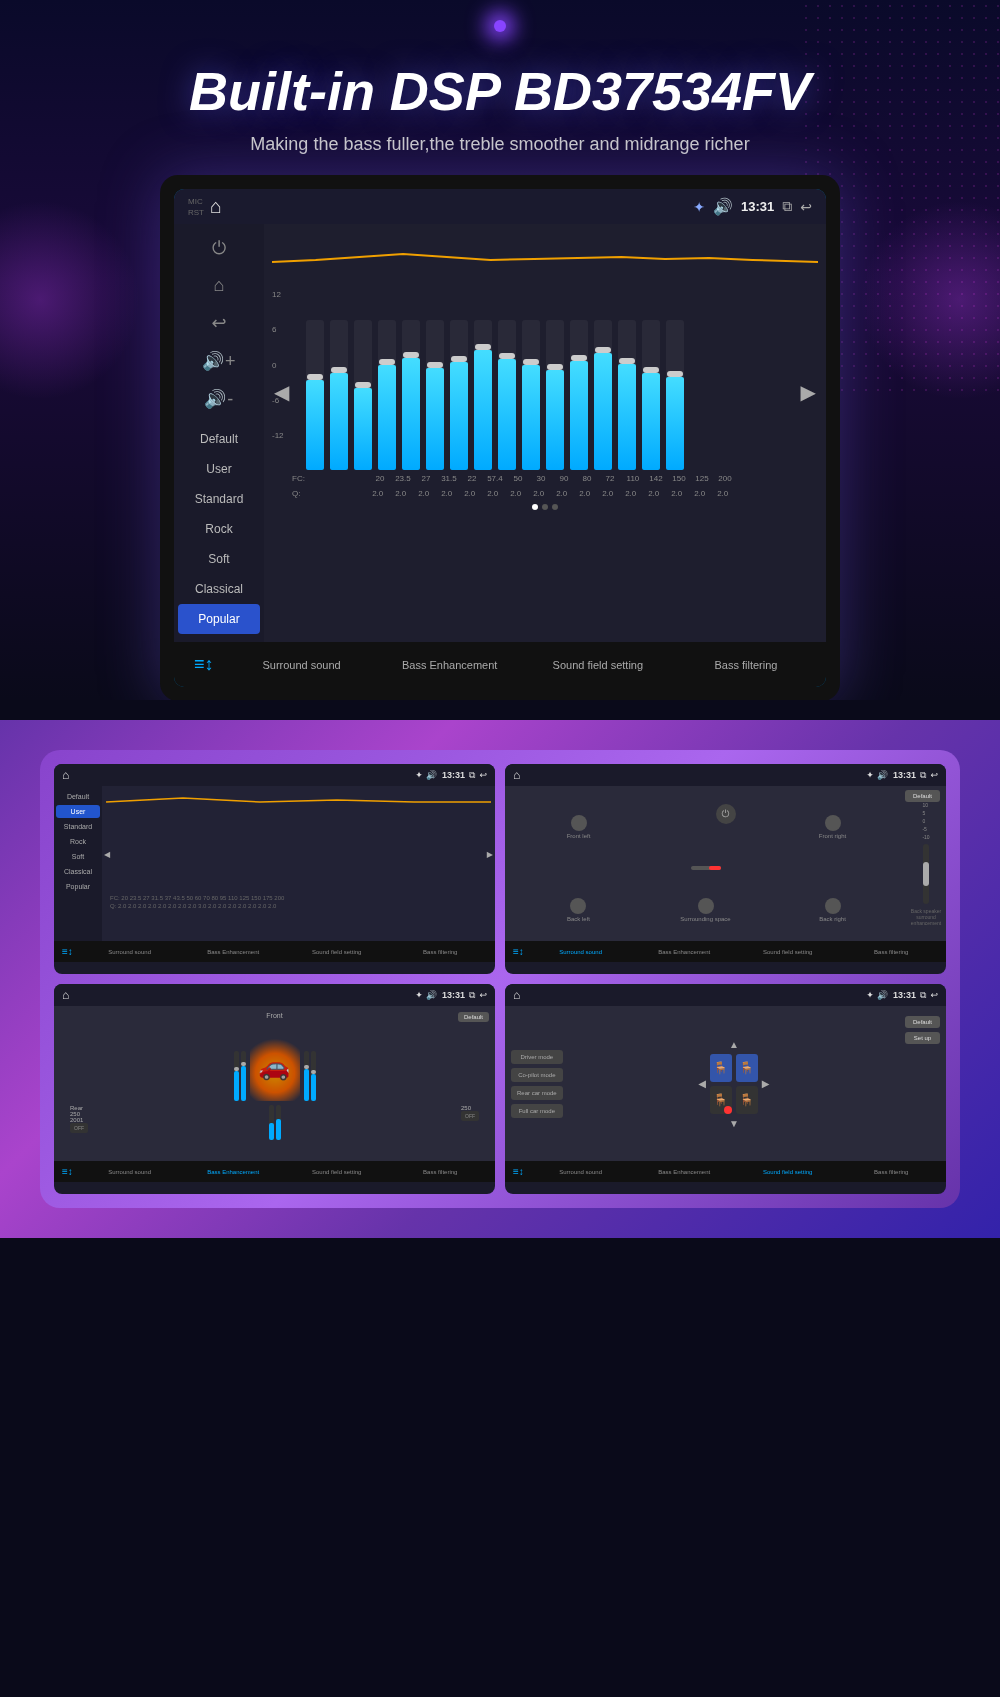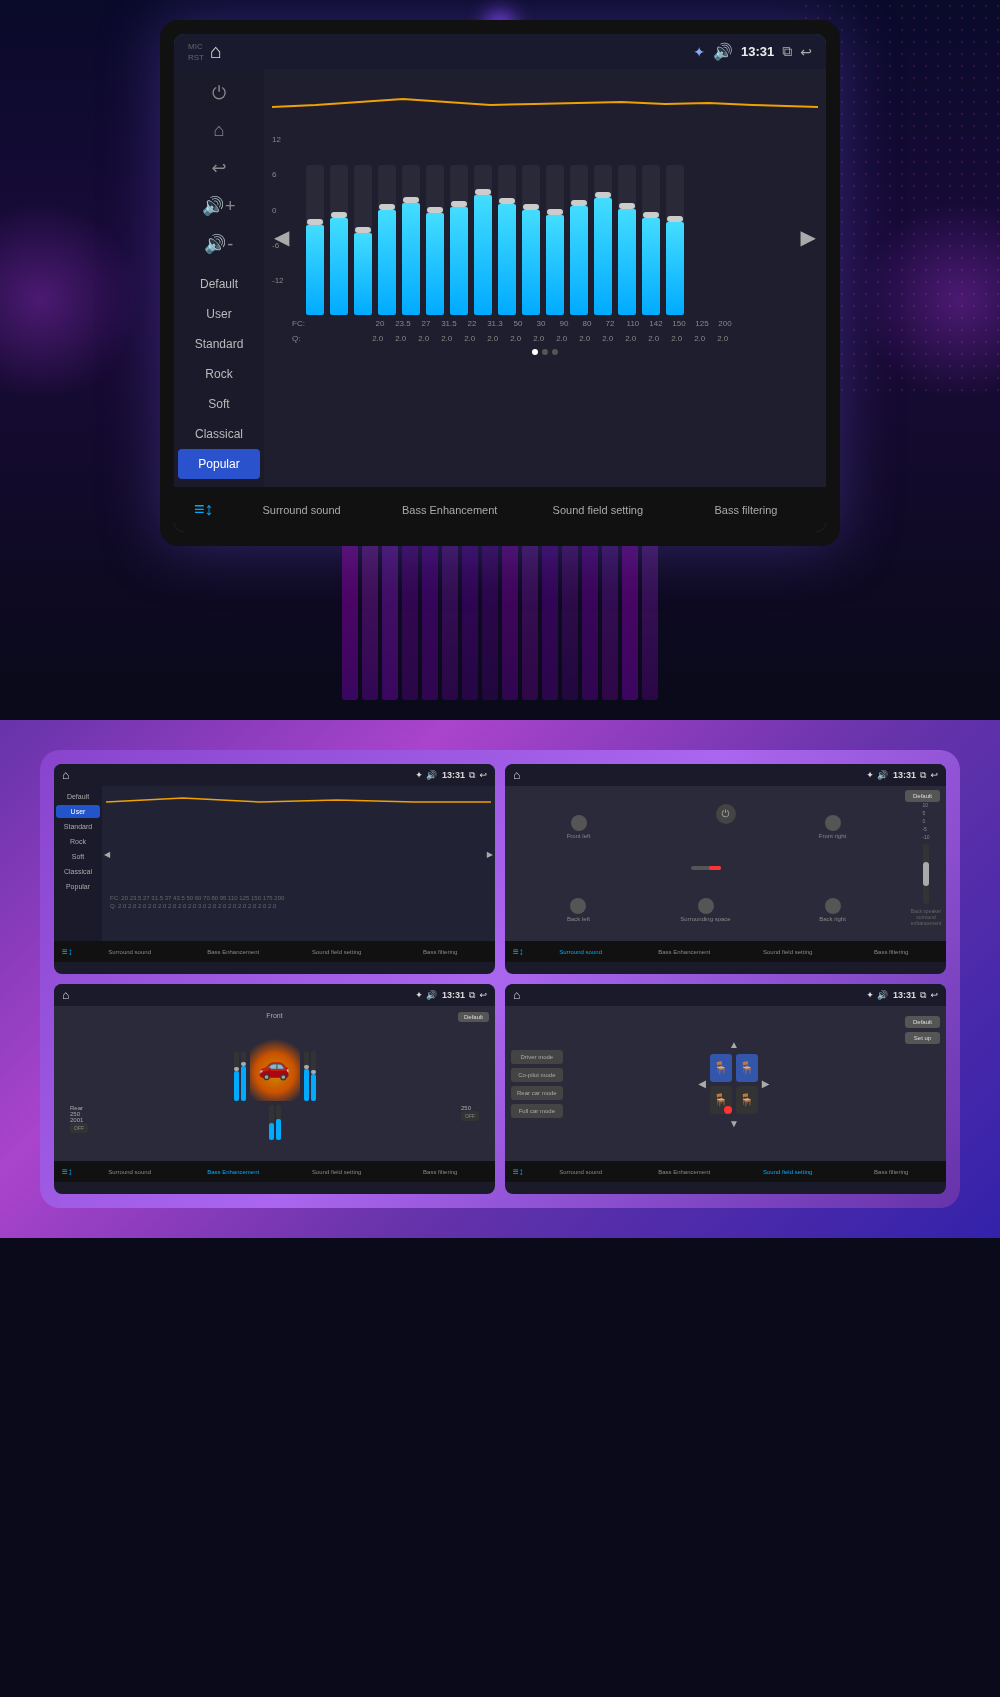--- a/index.html
+++ b/index.html
@@ -431,20 +431,24 @@
     <div class="eq-bar-bg" style="height:310px;background:linear-gradient(to top,#8800cc,#cc00ff);border-radius:3px;width:16px;opacity:0.6"></div>
     <div class="eq-bar-bg" style="height:280px;background:linear-gradient(to top,#9900cc,#aa44ff);border-radius:3px;width:16px;opacity:0.5"></div>
     <div class="eq-bar-bg" style="height:240px;background:linear-gradient(to top,#aa00ff,#ff00ff);border-radius:3px;width:16px;opacity:0.6"></div>
     <div class="eq-bar-bg" style="height:200px;background:linear-gradient(to top,#8800cc,#cc44ff);border-radius:3px;width:16px;opacity:0.5"></div>
 
     <div style="position:absolute;right:0;top:0;width:200px;height:400px;opacity:0.3;background:radial-gradient(circle,#ff44ff 1px,transparent 1px) 0 0/12px 12px repeat;"></div>
   </div>
 
   <div class="top-glow"></div>
 
+  <div class="title-area">
+    <h1 class="main-title">Built-in DSP BD37534FV</h1>
+    <p class="subtitle">Making the bass fuller,the treble smoother and midrange richer</p>
+  </div>
 
   <div class="device-container">
     <div class="device-frame">
       <div class="device-screen">
 
         <div class="screen-topbar">
           <div class="screen-topbar-left">
             <div class="mic-rst">
               <span class="mic-label">MIC</span>
               <span class="rst-label">RST</span>
@@ -599,21 +603,21 @@
 
             
             <div style="display:flex;align-items:center;padding:4px 20px;gap:0;">
               <span class="fc-label">FC:</span>
               <div style="display:flex;gap:5px;flex:1;justify-content:center;">
                 <span class="eq-freq-val">20</span>
                 <span class="eq-freq-val">23.5</span>
                 <span class="eq-freq-val">27</span>
                 <span class="eq-freq-val">31.5</span>
                 <span class="eq-freq-val">22</span>
-                <span class="eq-freq-val">31.3</span>
+                <span class="eq-freq-val">57.4</span>
                 <span class="eq-freq-val">50</span>
                 <span class="eq-freq-val">30</span>
                 <span class="eq-freq-val">90</span>
                 <span class="eq-freq-val">80</span>
                 <span class="eq-freq-val">72</span>
                 <span class="eq-freq-val">110</span>
                 <span class="eq-freq-val">142</span>
                 <span class="eq-freq-val">150</span>
                 <span class="eq-freq-val">125</span>
                 <span class="eq-freq-val">200</span>

